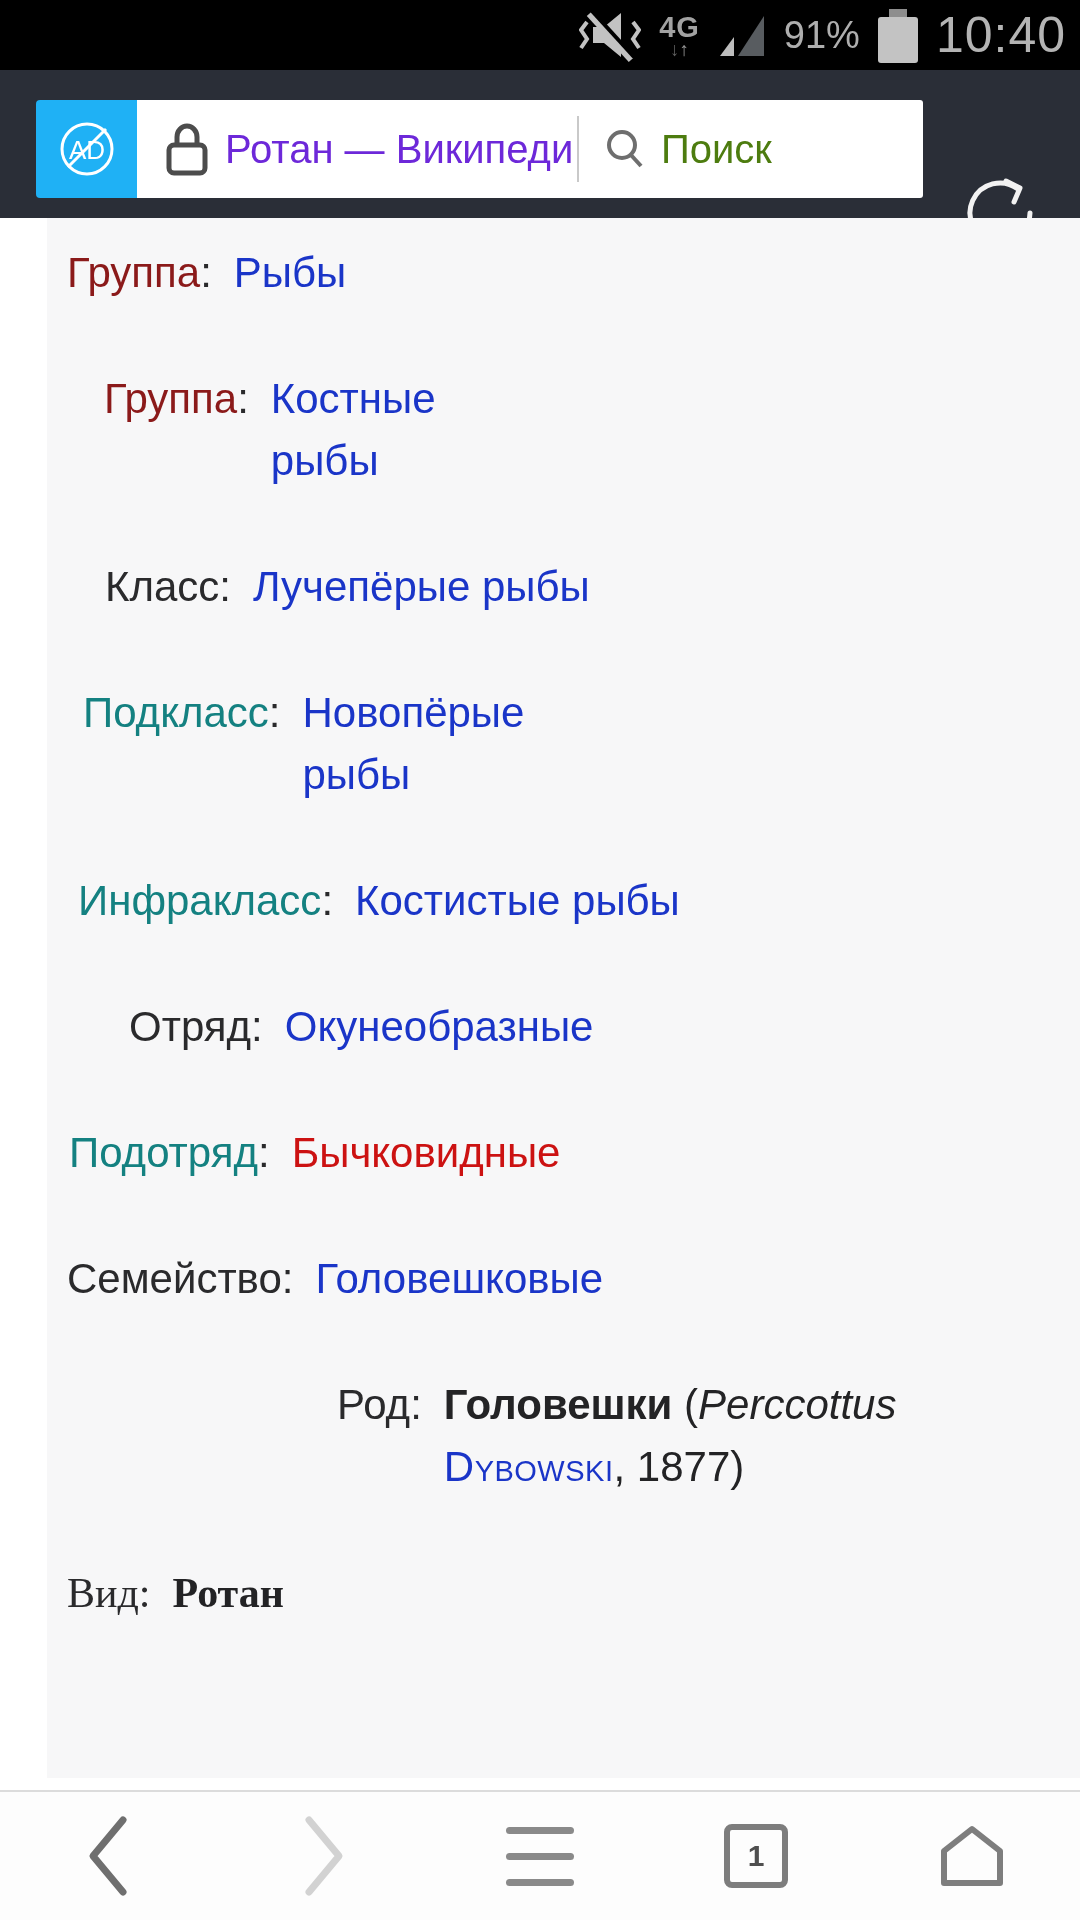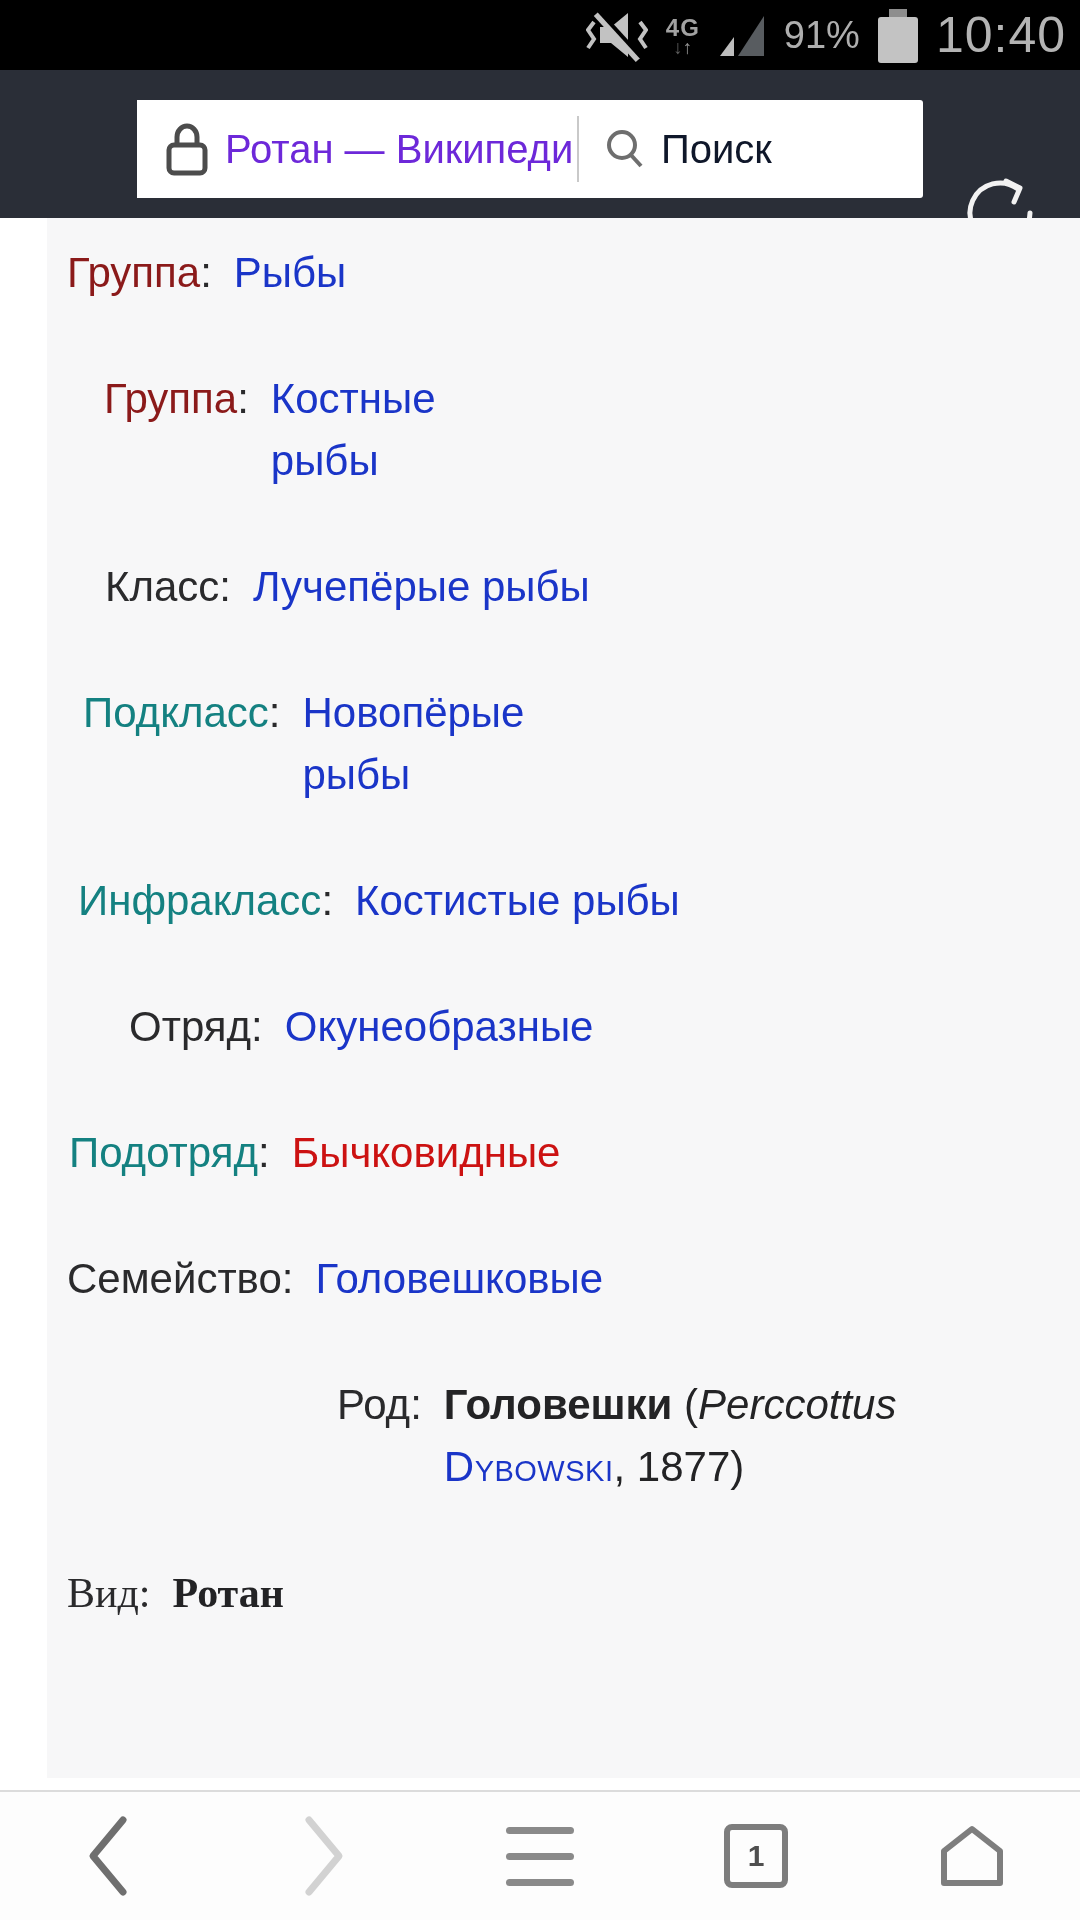--- a/index.html
+++ b/index.html
@@ -3,40 +3,40 @@
 <meta charset="utf-8">
 <style>
   html,body{margin:0;padding:0;background:#000;}
   .screen{position:relative;width:1080px;height:1920px;overflow:hidden;
           font-family:"Liberation Sans","DejaVu Sans",sans-serif;background:#fff;}
 
   
   .statusbar{position:absolute;left:0;top:0;width:1080px;height:70px;background:#000;
              display:flex;align-items:center;justify-content:flex-end;gap:18px;padding-right:14px;box-sizing:border-box;}
   .sb-net{display:flex;flex-direction:column;align-items:center;line-height:1;margin-top:2px;}
-  .sb-net .nettext{color:#a2a2a2;font-size:24px;font-weight:bold;letter-spacing:1px;}
+  .sb-net .nettext{color:#a2a2a2;font-size:29px;font-weight:bold;letter-spacing:1px;}
   .sb-net .netarrows{font-size:19px;margin-top:-2px;}
   .arr-dn{color:#5f5f5f;} .arr-up{color:#939393;}
   .sb-pct{color:#aeaeae;font-size:38px;}
   .sb-batt{position:relative;width:40px;height:58px;margin-top:2px;}
   .sb-batt .cap{position:absolute;left:11px;top:2px;width:18px;height:8px;background:#8e8e8e;}
   .sb-batt .body{position:absolute;left:0;top:10px;width:40px;height:46px;background:#c3c3c3;border-radius:3px;}
   .sb-time{color:#b4b4b4;font-size:50px;letter-spacing:1px;}
 
   
   .toolbar{position:absolute;left:0;top:70px;width:1080px;height:148px;background:#2a2e37;}
   .adbtn{position:absolute;left:36px;top:30px;width:101px;height:98px;background:#1fb1f5;
          border-radius:4px 0 0 4px;display:flex;align-items:center;justify-content:center;}
   .urlbar{position:absolute;left:137px;top:30px;width:786px;height:98px;background:#fff;
           border-radius:0 3px 3px 0;display:flex;align-items:center;}
   .lockwrap{margin-left:28px;flex:none;display:flex;align-items:center;}
   .urltitle{margin-left:16px;font-size:40px;color:#6d28d9;white-space:nowrap;overflow:hidden;width:352px;flex:none;}
   .urldivider{width:2px;height:66px;background:#c9c9c9;flex:none;}
   .searchwrap{display:flex;align-items:center;margin-left:24px;flex:none;}
-  .searchlabel{margin-left:14px;font-size:40px;color:#0f172a;}
+  .searchlabel{margin-left:14px;font-size:40px;color:#4d7c0f;}
   .refreshwrap{position:absolute;left:966px;top:106px;width:72px;height:76px;top:105px;}
 
   
   .content{position:absolute;left:0;top:218px;width:1080px;height:1574px;background:#fff;}
   .graypanel{position:absolute;left:47px;top:0;right:0;height:1560px;background:#f7f7f8;}
   .rows{position:absolute;left:0;top:0;width:883px;padding-top:24px;}
   .trow{font-size:42px;line-height:62px;margin-bottom:64px;white-space:nowrap;}
   .trow .lbl{color:#2a2a2c;}
   .trow .lbl.rank-red{color:#8b1a1a;}
   .trow .lbl.rank-teal{color:#148181;}
@@ -80,20 +80,27 @@
     </svg>
     <span class="sb-pct">91%</span>
     <div class="sb-batt">
       <div class="cap"></div>
         <div class="body"></div>
     </div>
     <span class="sb-time">10:40</span>
   </div>
 
   <div class="toolbar">
+    <div class="adbtn">
+      <svg width="70" height="70" viewBox="0 0 70 70">
+        <circle cx="35" cy="35" r="25" fill="none" stroke="#fff" stroke-width="3"></circle>
+        <text x="35" y="45" text-anchor="middle" font-size="26" fill="#fff" font-family="Liberation Sans, DejaVu Sans, sans-serif">AD</text>
+        <line x1="16" y1="53" x2="54" y2="15" stroke="#fff" stroke-width="3"></line>
+      </svg>
+    </div>
     <div class="urlbar">
       <span class="lockwrap">
         <svg width="44" height="56" viewBox="0 0 44 56">
           <rect x="4" y="24" width="36" height="28" rx="5" fill="none" stroke="#4c4c4c" stroke-width="5"></rect>
           <path d="M12,24 V16 a10,11 0 0 1 20,0 V24" fill="none" stroke="#4c4c4c" stroke-width="5"></path>
         </svg>
       </span>
       <span class="urltitle">Ротан — Википеди</span>
       <span class="urldivider"></span>
       <span class="searchwrap">

